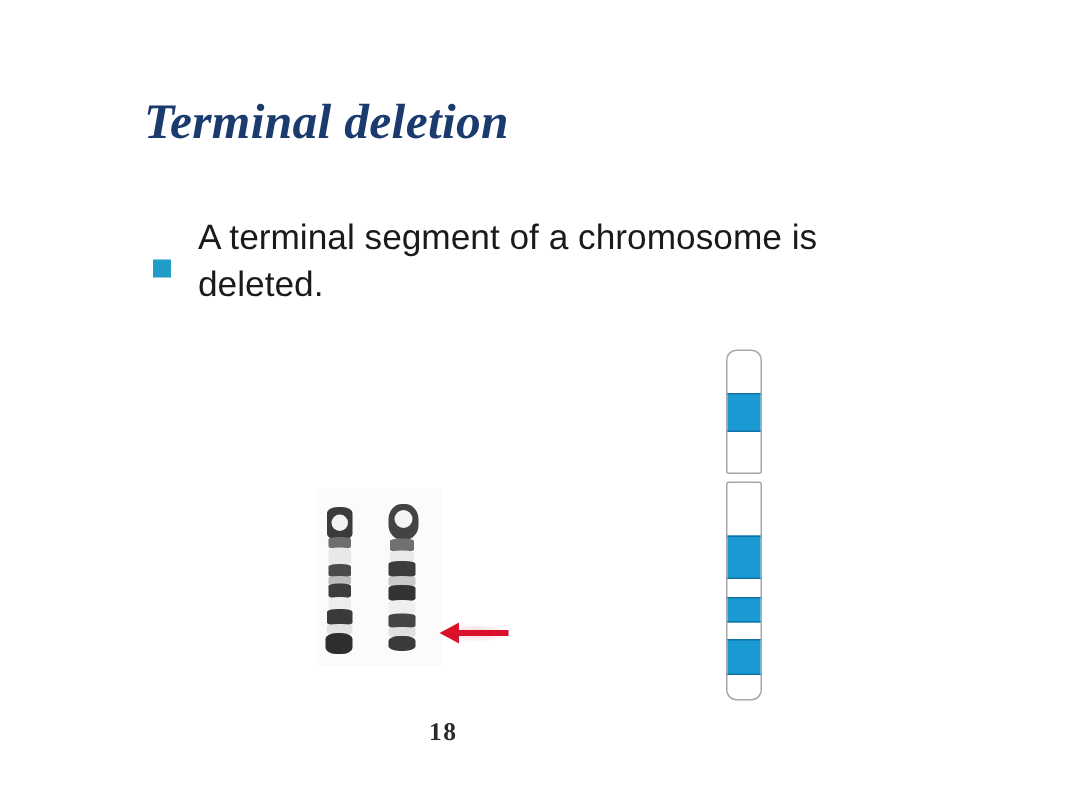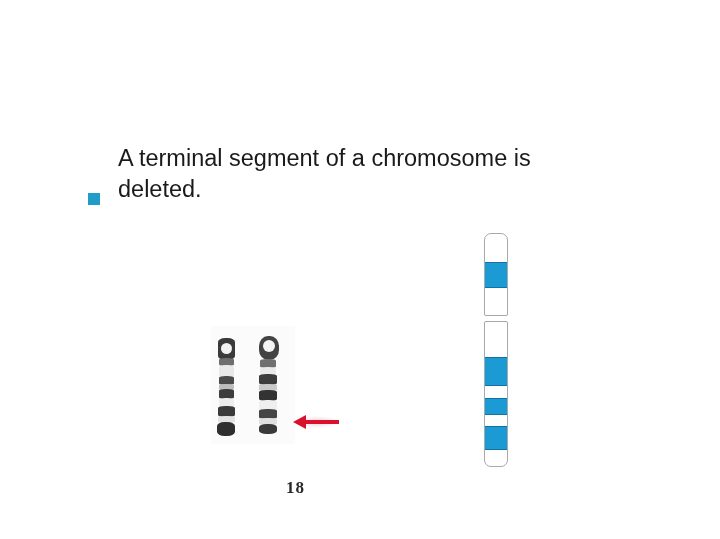--- a/index.html
+++ b/index.html
@@ -36,25 +36,25 @@
     font-size: 33px;
     line-height: 40px;
     color: #1b3b6f;
     letter-spacing: 0.2px;
     white-space: nowrap;
   }
 
   
   .bullet-row {
     position: absolute;
-    left: 88px;
+    left: 102px;
     top: 143px;
     width: 560px;
     display: flex;
-    align-items: flex-end;
+    align-items: center;
   }
   .bullet-marker {
     width: 12px;
     height: 12px;
     background: #1f9cc8;
     flex: 0 0 auto;
     margin-top: 9px;
     margin-right: 18px;
   }
   .bullet-text {
@@ -176,20 +176,21 @@
     background: #1b9ad4;
     border-top: 1.6px solid #1173a3;
     border-bottom: 1.6px solid #1173a3;
   }
 </style>
 </head>
 <body>
 
 <div class="slide">
 
+  <div class="slide-title">Terminal deletion</div>
 
   <div class="bullet-row">
     <span class="bullet-marker"></span>
     <span class="bullet-text">A terminal segment of a chromosome is deleted.</span>
   </div>
 
   <div class="photo-figure">
     <div class="photo-plate"></div>
 
     <div class="chr-photo chrA">

